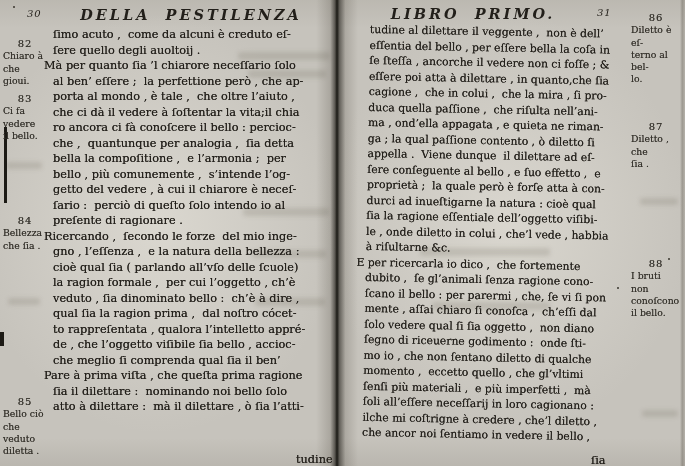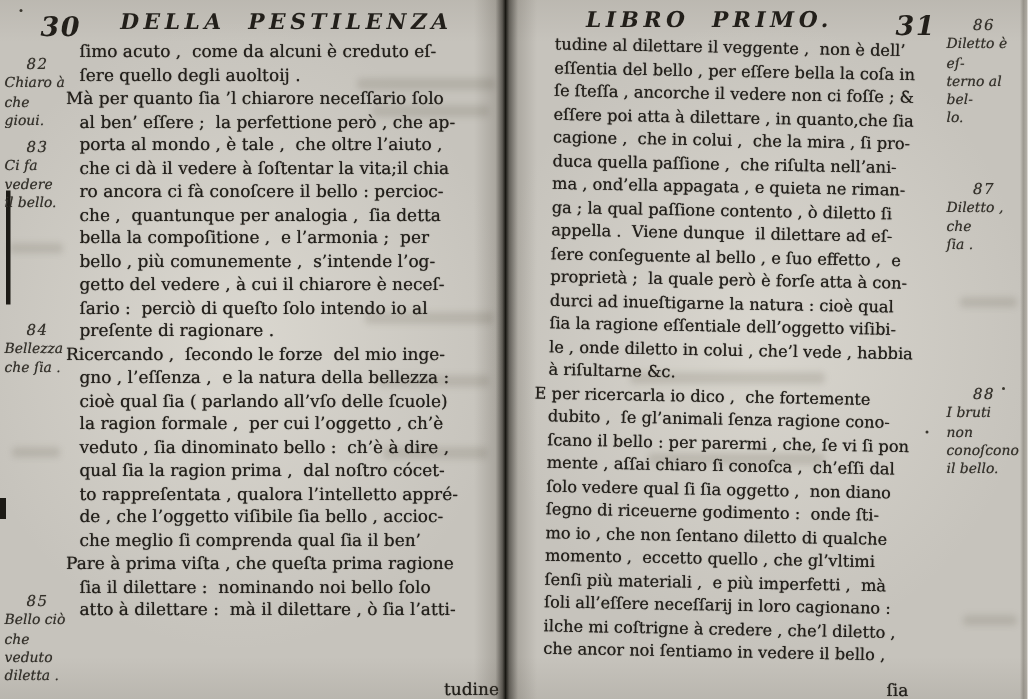--- a/index.html
+++ b/index.html
@@ -16,33 +16,33 @@
   
   .gutter{
     position:absolute;top:0;left:316px;width:42px;height:466px;
     background:linear-gradient(90deg,
       rgba(70,64,54,0) 0%, rgba(70,64,54,.22) 34%, rgba(35,32,26,.65) 45%,
       #191813 50%, rgba(35,32,26,.6) 56%, rgba(70,64,54,.2) 70%, rgba(70,64,54,0) 100%);
   }
   .right-edge{position:absolute;top:0;left:680px;width:5px;height:466px;
     background:linear-gradient(90deg, rgba(80,74,64,0), rgba(80,74,64,.35) 45%, rgba(120,114,102,.2));}
   
-  .pgnum{position:absolute;font-style:italic;font-size:18px;letter-spacing:1px;font-weight:bold;}
+  .pgnum{position:absolute;font-style:italic;font-size:10px;letter-spacing:1px;}
   .runtitle{position:absolute;font-style:italic;font-weight:bold;font-size:14.5px;
     letter-spacing:3px;word-spacing:7px;text-align:center;white-space:nowrap;}
   
   .body{position:absolute;font-size:11.3px;line-height:15.5px;
     text-shadow:0 0 .6px rgba(34,31,26,.85);}
   .tline{white-space:pre;height:15.5px;}
   .pstart{margin-left:-9px;}
   #l-body{left:53px;top:27px;width:282px;}
   #r-body{left:362px;top:22px;width:268px;font-size:10.8px;
     transform:rotate(1.1deg);transform-origin:8px 420px;}
   
-  .notes{position:absolute;top:0;height:466px;font-style:italic;font-size:9.3px;
+  .notes{position:absolute;top:0;height:466px;font-size:9.3px;
     line-height:12.3px;color:#33302a;text-shadow:0 0 .5px rgba(51,48,42,.7);}
   #l-notes{left:3px;width:44px;}
   #r-notes{left:631px;width:50px;}
   .note{position:absolute;left:0;right:0;}
   .noteno{text-align:center;font-size:10px;letter-spacing:1px;}
   .notetext{white-space:pre-line;}
   #l-notes .note:nth-child(1){top:38px;}
   #l-notes .note:nth-child(2){top:93px;}
   #l-notes .note:nth-child(3){top:215px;}
   #l-notes .note:nth-child(4){top:396px;}

